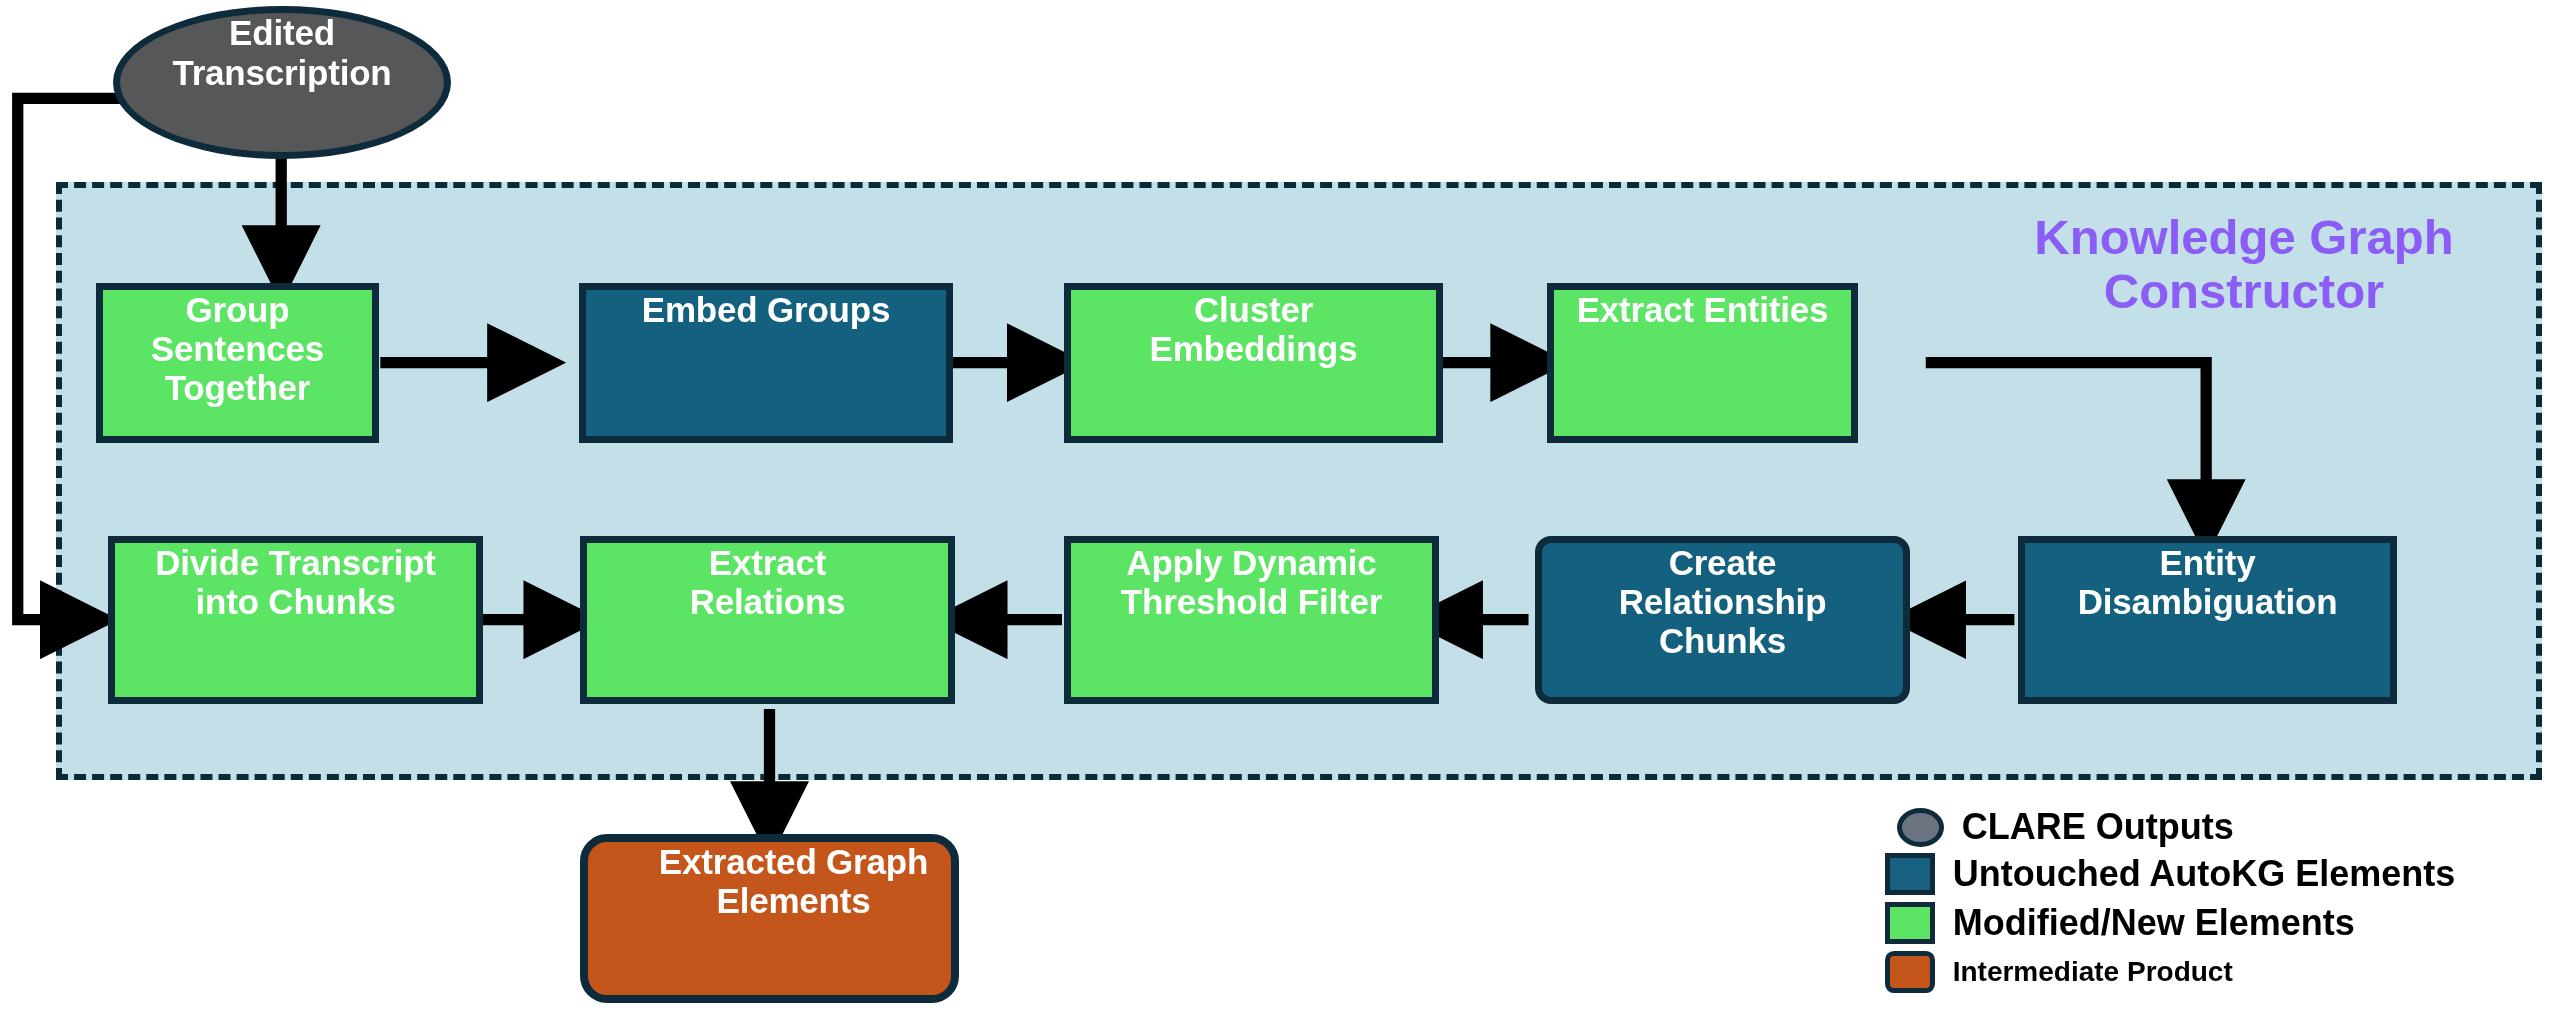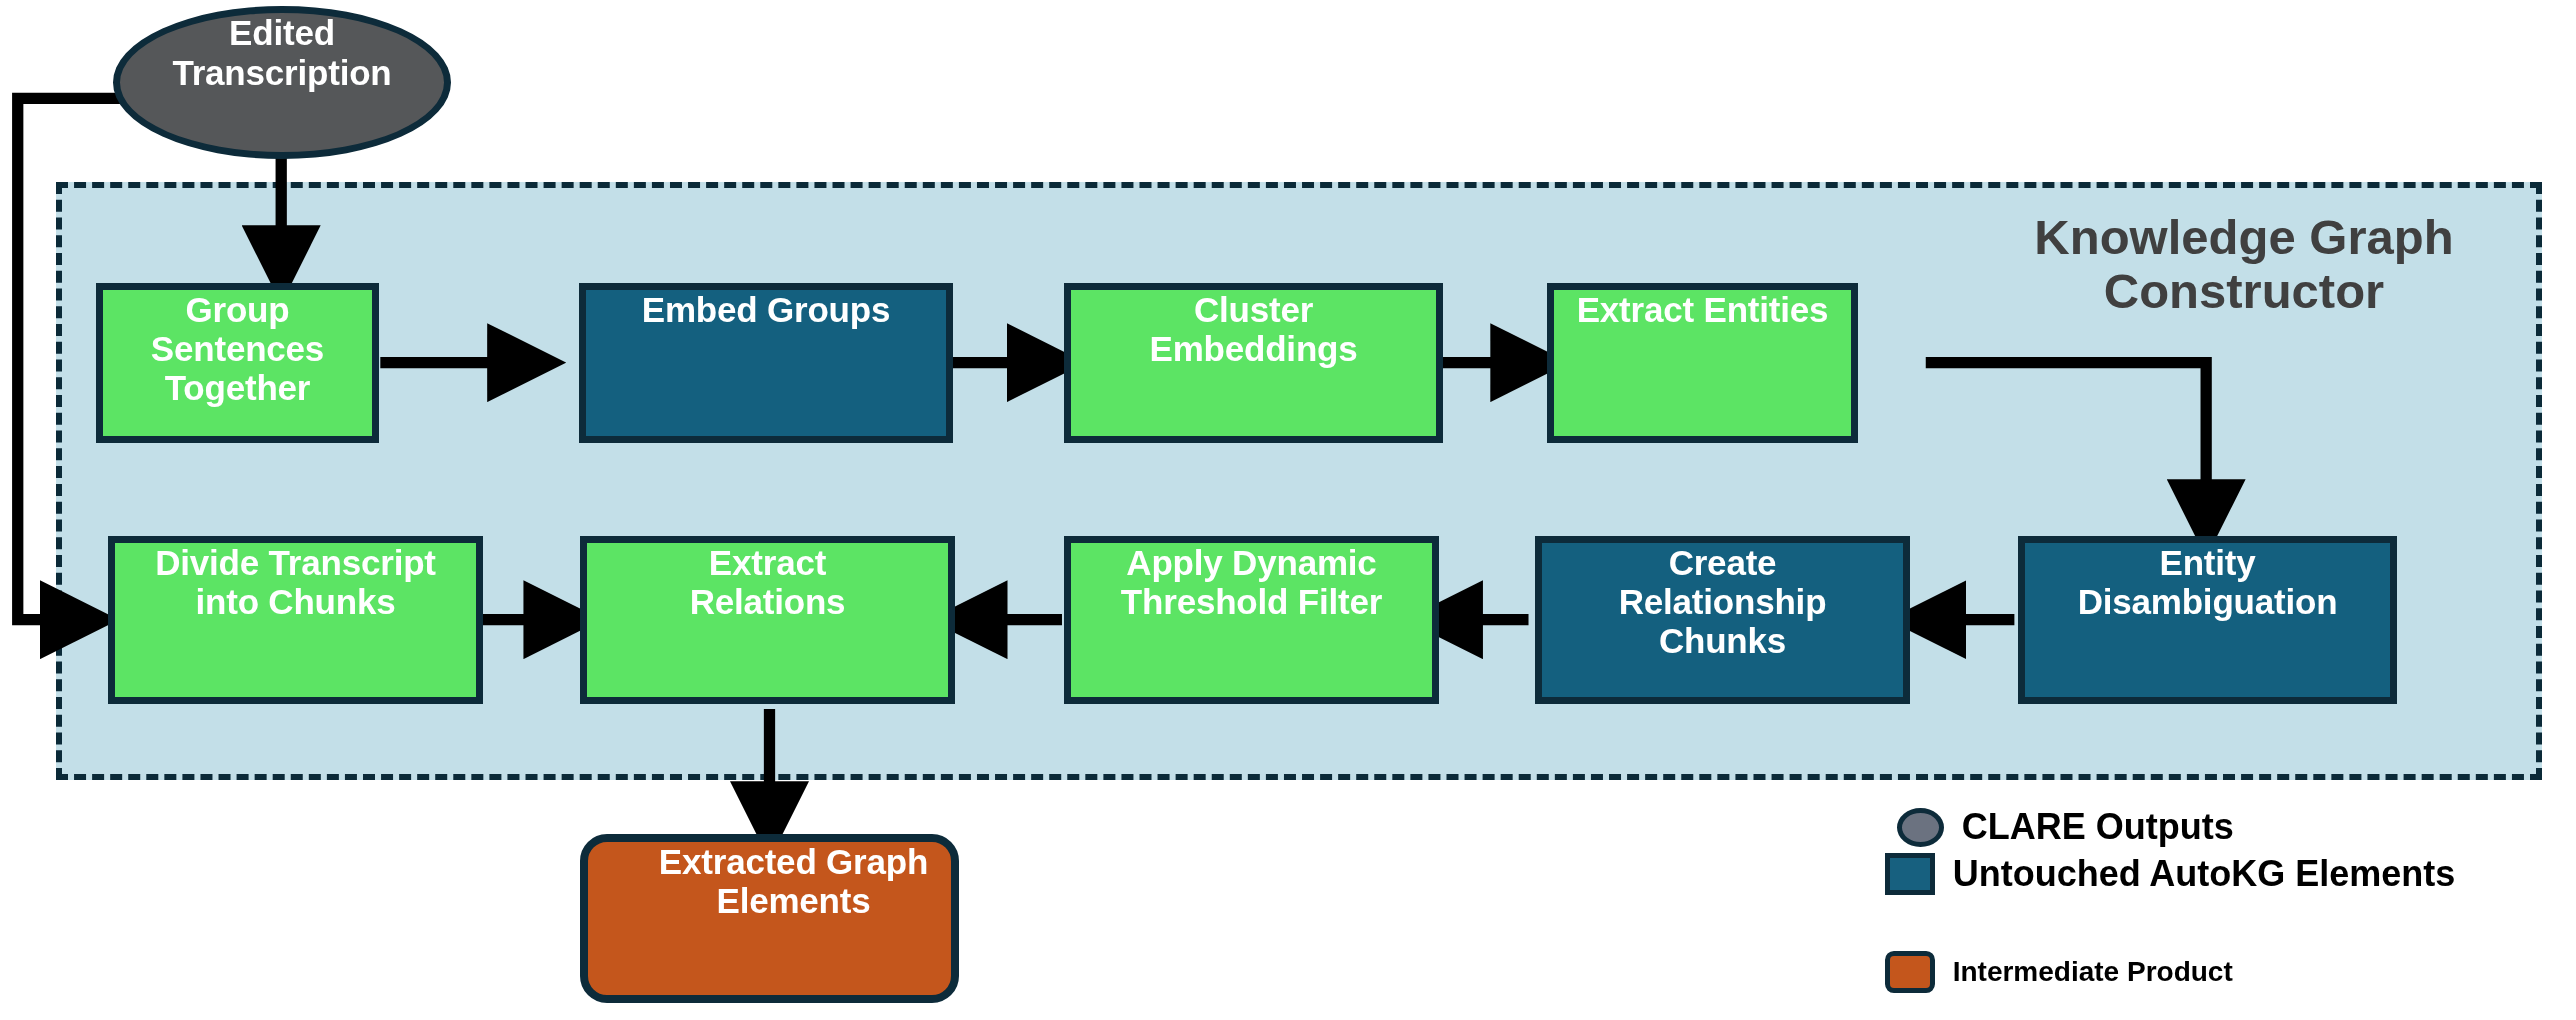--- a/index.html
+++ b/index.html
@@ -16,21 +16,21 @@
   .proc.green{background:#5ce464;}
   .proc.blue{background:#14607f;}
 
   .ellipse{border:7.3px solid #0d2b3a;border-radius:50%;background:#555759;}
 
   .rounded{border:8.9px solid #0d2b3a;border-radius:27px;background:#c4561c;padding-left:48px;}
 
   .kg-container{position:absolute;background:#c3dfe8;border:6.4px dashed #0b2a38;
                 box-sizing:border-box;}
 
-  .kg-title{position:absolute;color:#404040;font-weight:bold;text-align:center;
+  .kg-title{position:absolute;color:#8b5cf6;font-weight:bold;text-align:center;
             line-height:1.1;}
 
   .legend{position:absolute;}
   .legend-row{position:absolute;display:flex;align-items:center;}
   .legend-sw{box-sizing:border-box;border:5.6px solid #0d2b3a;flex:0 0 auto;}
   .sw-ellipse{width:47px;height:39px;border-radius:50%;background:#6b7280;}
   .sw-blue{width:50px;height:42px;background:#17607f;}
   .sw-green{width:50px;height:42px;background:#5ce464;}
   .sw-orange{width:50px;height:42px;background:#c4561c;border-radius:8.9px;}
   .legend-label{color:#000;font-weight:bold;margin-left:17.7px;white-space:nowrap;}
@@ -112,21 +112,21 @@
     </div>
   </div>
 
   <div class="node proc green" style="left:1064px;top:536px;width:375px;height:168px;font-size:35px;">
     <div>
       <div>Apply Dynamic</div>
       <div>Threshold Filter</div>
     </div>
   </div>
 
-  <div class="node proc blue" style="left:1535px;top:536px;width:375px;height:168px;font-size:35px;">
+  <div class="node proc blue" style="left:1535px;top:536px;width:375px;height:168px;font-size:35px;border-radius:16px;">
     <div>
       <div>Create</div>
       <div>Relationship</div>
       <div>Chunks</div>
     </div>
   </div>
 
   <div class="node proc blue" style="left:2018px;top:536px;width:379px;height:168px;font-size:35px;">
     <div>
       <div>Entity</div>
@@ -143,20 +143,24 @@
 
   <div class="legend" style="left:1885px;top:806px;width:677px;height:201px;">
     <div class="legend-row" style="left:12px;top:0;">
       <span class="legend-sw sw-ellipse"></span>
       <span class="legend-label" style="font-size:36px;">CLARE Outputs</span>
     </div>
     <div class="legend-row" style="left:0;top:47px;">
       <span class="legend-sw sw-blue"></span>
       <span class="legend-label" style="font-size:36px;">Untouched AutoKG Elements</span>
     </div>
+    <div class="legend-row" style="left:0;top:96px;">
+      <span class="legend-sw sw-green"></span>
+      <span class="legend-label" style="font-size:36px;">Modified/New Elements</span>
+    </div>
     <div class="legend-row" style="left:0;top:145px;">
       <span class="legend-sw sw-orange"></span>
       <span class="legend-label" style="font-size:28px;">Intermediate Product</span>
     </div>
   </div>
 
 </div>
 
 
 </body></html>

